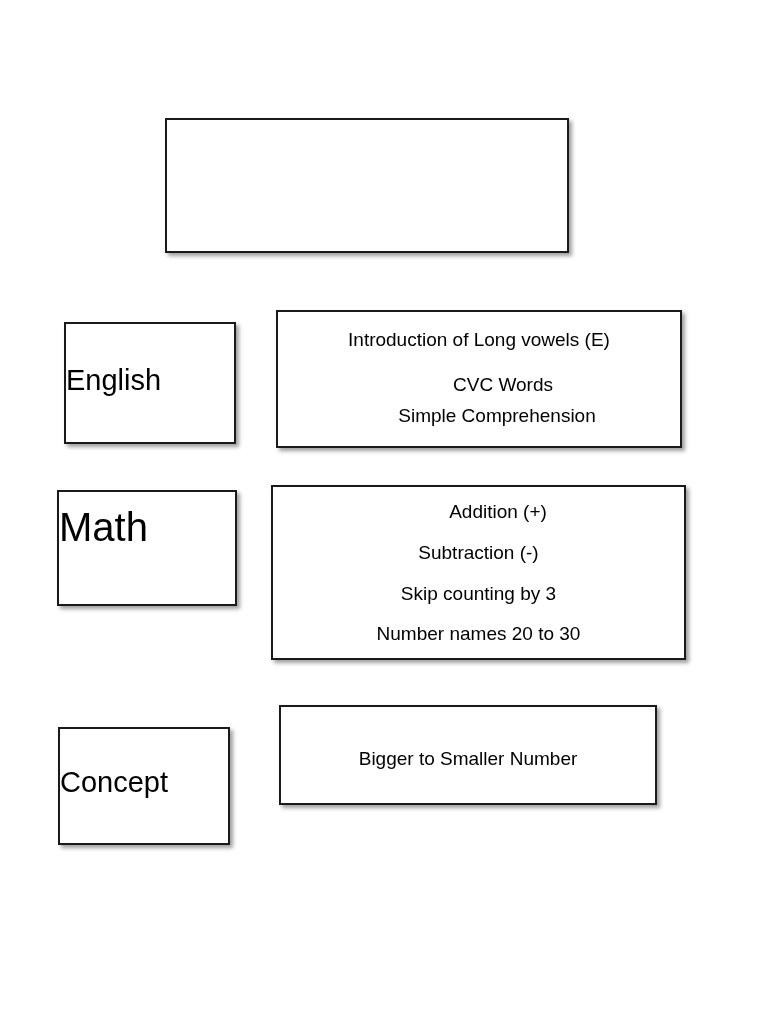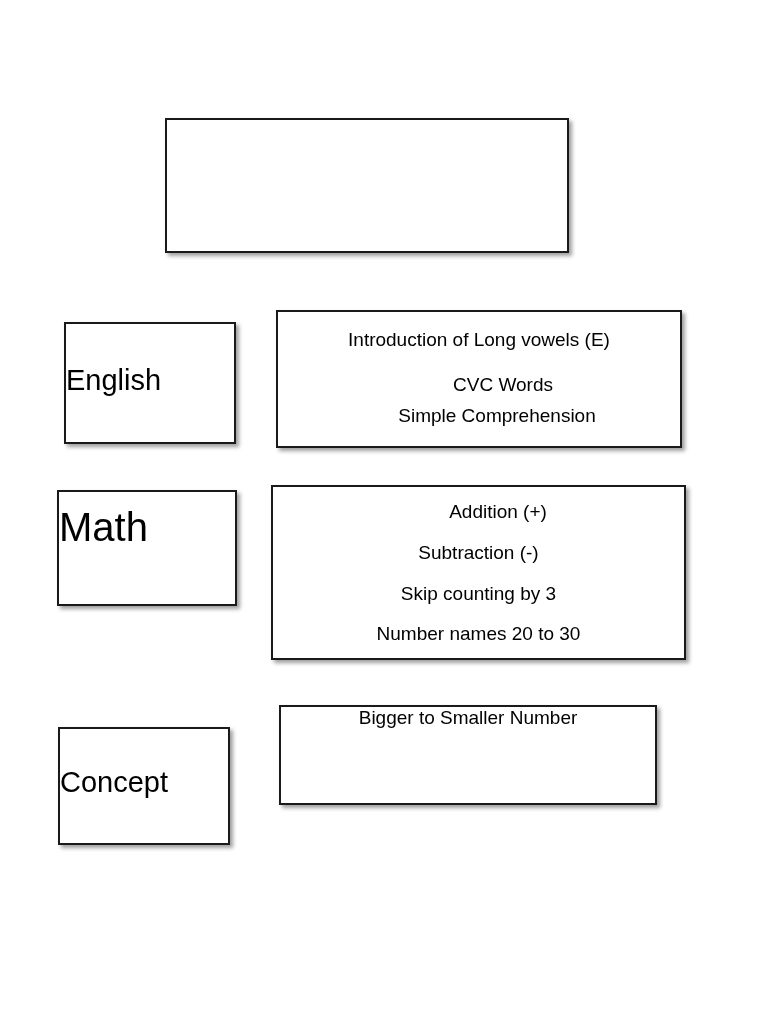--- a/index.html
+++ b/index.html
@@ -122,21 +122,21 @@
   }
   .content-math .content-line:nth-child(1) { margin-top: 14px; padding-left: 39px; }
   .content-math .content-line:nth-child(n+2) { margin-top: 18px; }
 
   .content-concept {
     left: 279px;
     top: 705px;
     width: 378px;
     height: 100px;
   }
-  .content-concept .content-line:nth-child(1) { }
+  .content-concept .content-line:nth-child(1) { margin-top: 41px; }
 </style>
 </head>
 <body>
 
 <div class="page">
 
   <div class="box title-box">
     <div class="label-text"></div>
   </div>
 

